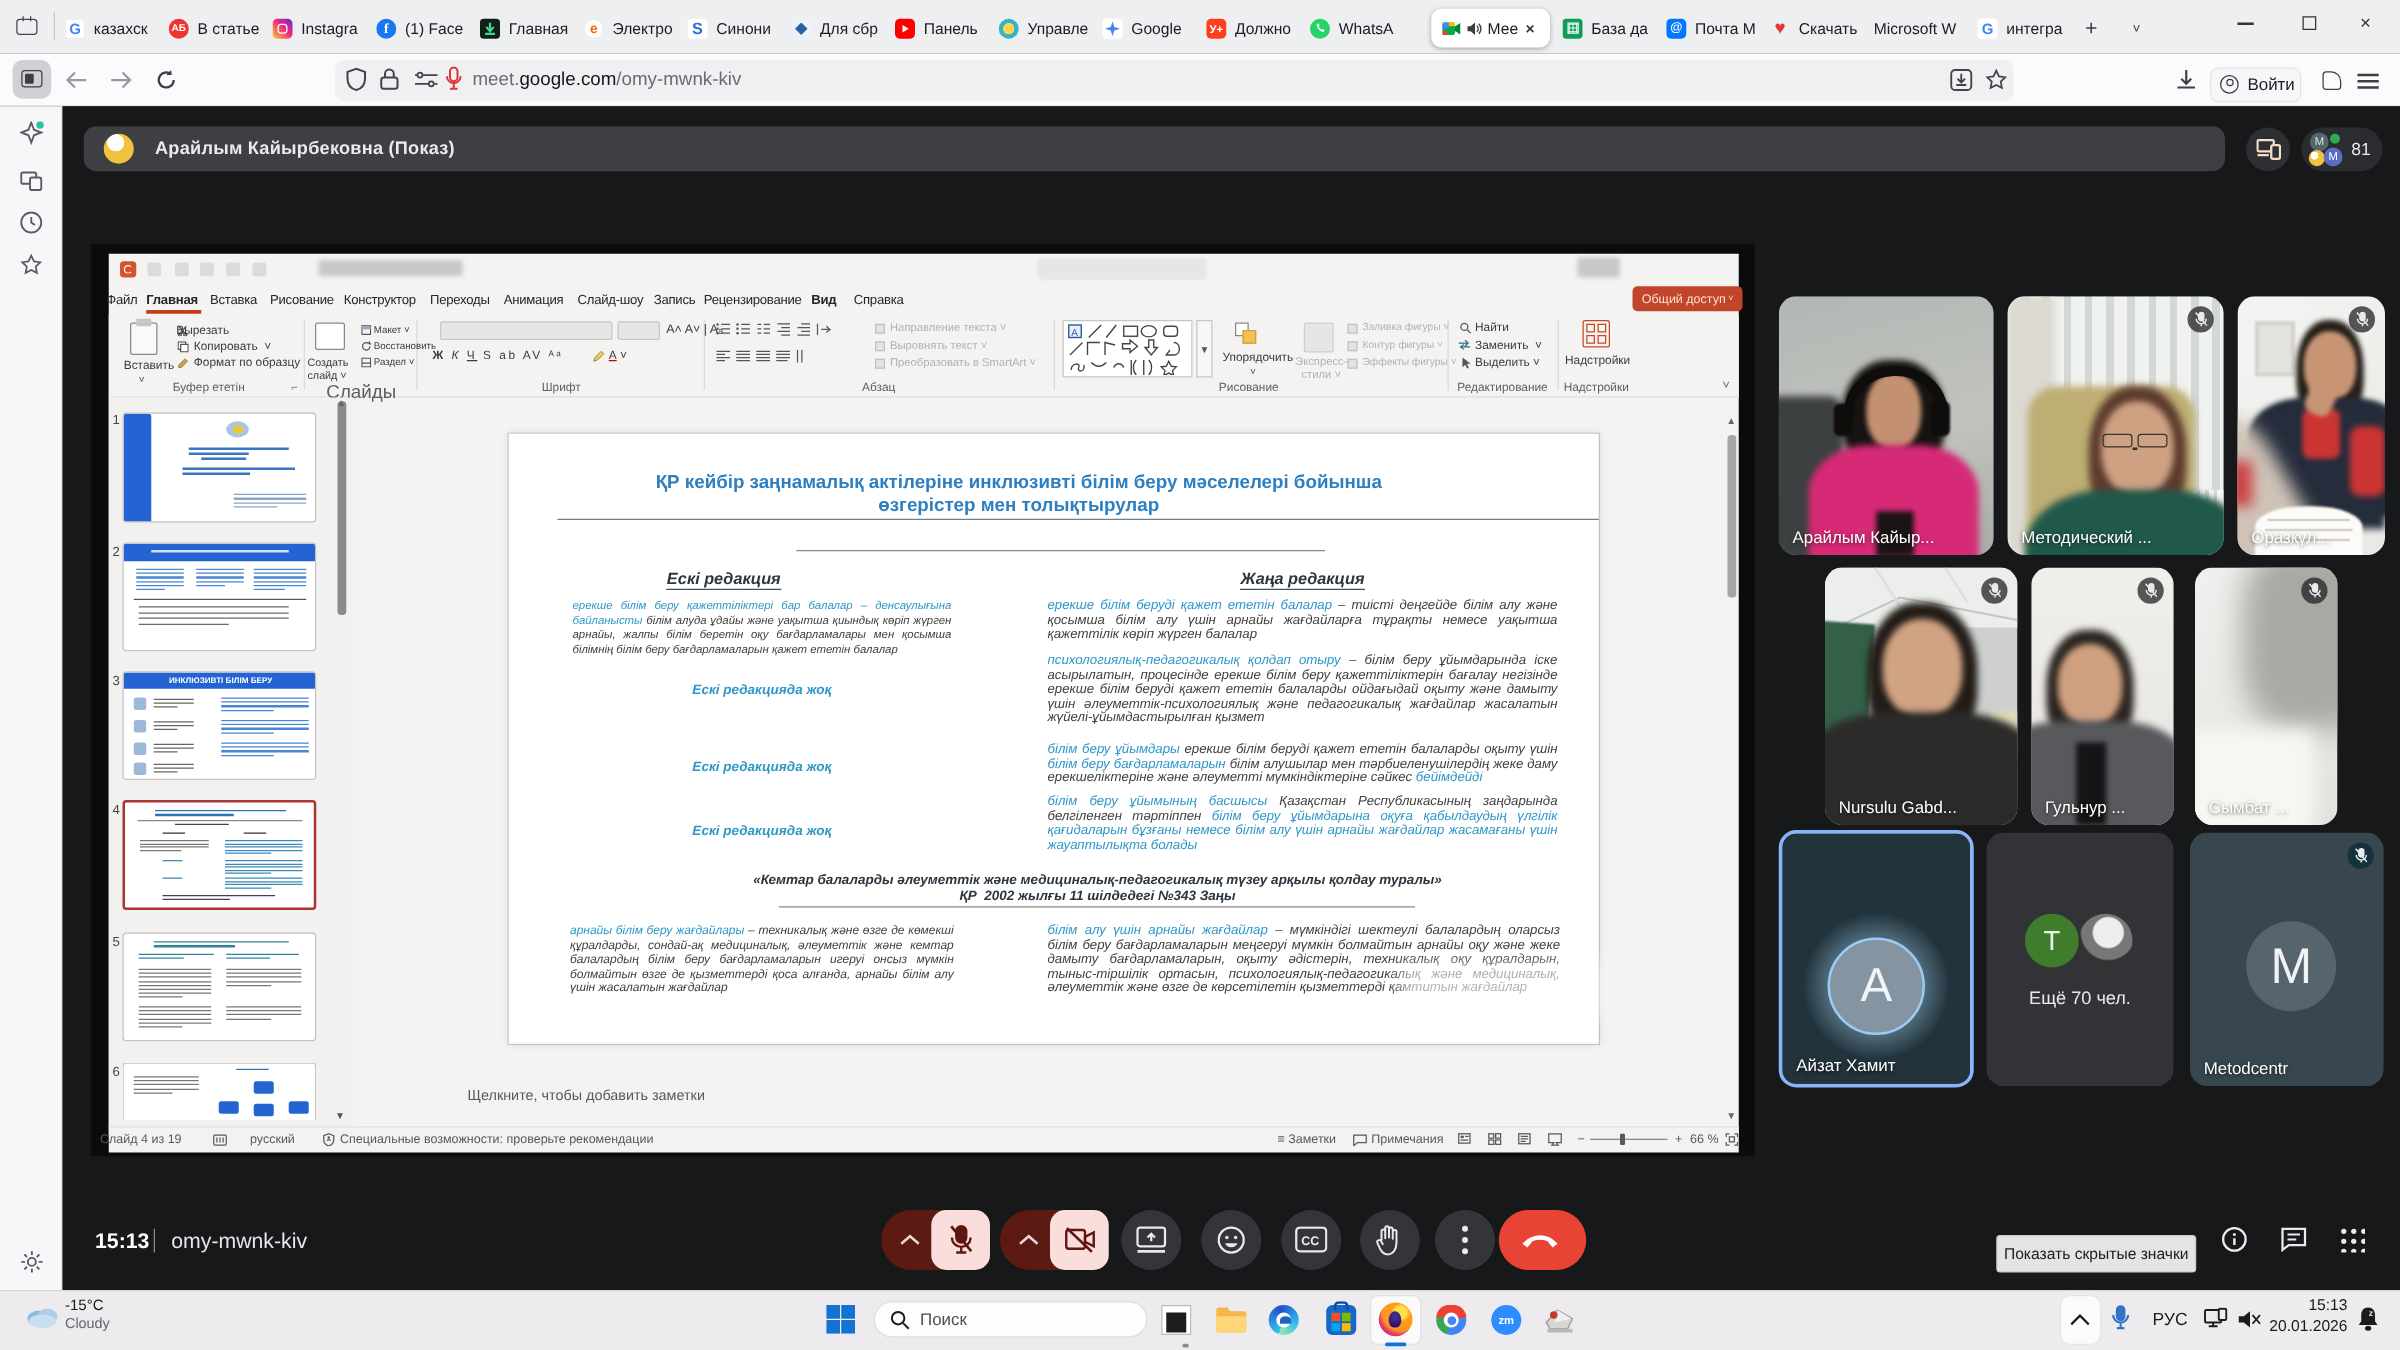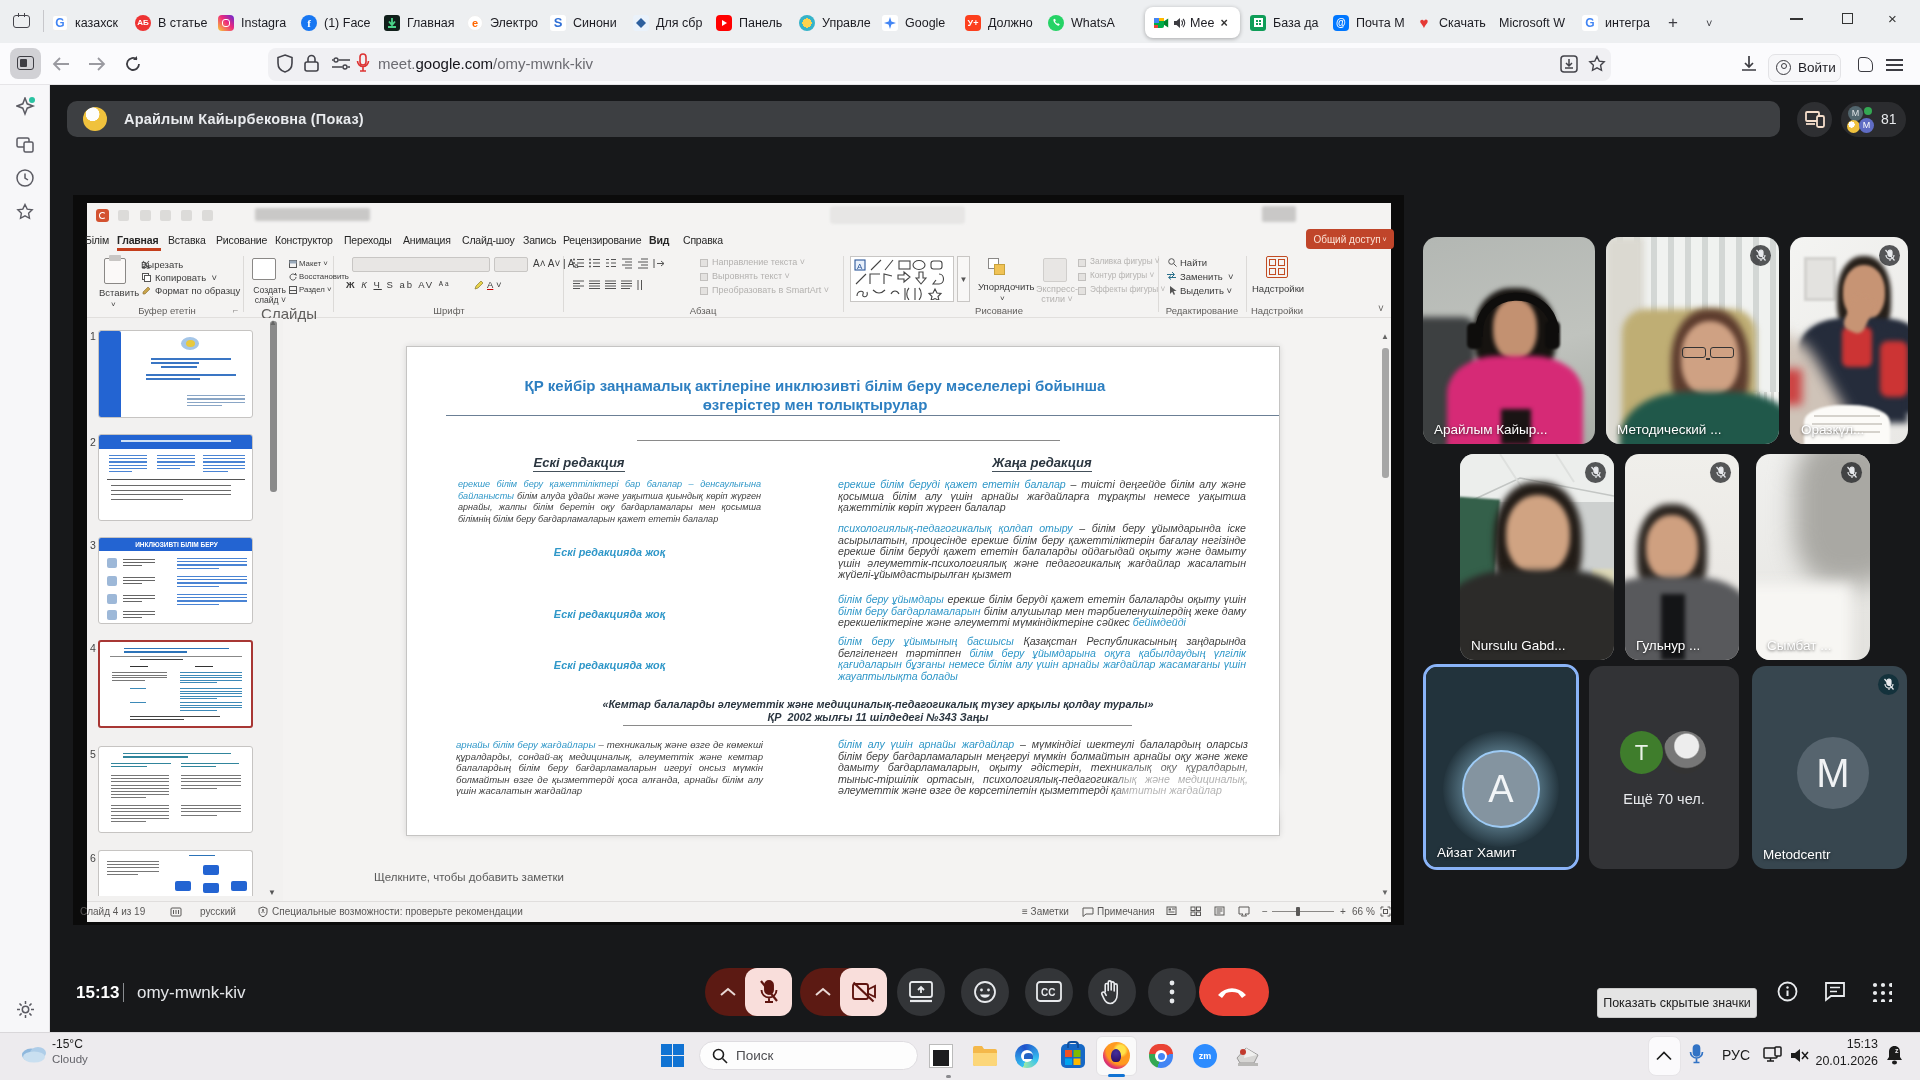--- a/index.html
+++ b/index.html
@@ -167,21 +167,21 @@
 <div class="a" style="left:96px;top:209px;width:13px;height:13px;border-radius:3px;background:#d35230"></div>
 <div class="a" style="left:99px;top:212px;width:7px;height:7px;border-radius:50%;border:1.6px solid #fff;border-right-color:transparent"></div>
 <div class="a" style="left:118px;top:210px;width:11px;height:11px;background:#c9c7c5;opacity:.55;border-radius:2px"></div>
 <div class="a" style="left:140px;top:210px;width:11px;height:11px;background:#c9c7c5;opacity:.55;border-radius:2px"></div>
 <div class="a" style="left:160px;top:210px;width:11px;height:11px;background:#c9c7c5;opacity:.55;border-radius:2px"></div>
 <div class="a" style="left:181px;top:210px;width:11px;height:11px;background:#c9c7c5;opacity:.55;border-radius:2px"></div>
 <div class="a" style="left:202px;top:210px;width:11px;height:11px;background:#c9c7c5;opacity:.55;border-radius:2px"></div>
 <div class="a" style="left:255px;top:208px;width:115px;height:13px;background:#c9c8c7;border-radius:2px;filter:blur(1.5px)"></div>
 <div class="a" style="left:830px;top:206px;width:135px;height:18px;background:#e7e6e5;border-radius:4px;filter:blur(1px)"></div>
 <div class="a" style="left:1262px;top:206px;width:34px;height:16px;background:#c9c8c7;border-radius:2px;filter:blur(1.5px)"></div>
-<div class="a" style="left:85px;top:234px;font-size:10.5px;color:#262626;font-weight:normal;letter-spacing:-.2px">Білім</div>
+<div class="a" style="left:85px;top:234px;font-size:10.5px;color:#262626;font-weight:normal;letter-spacing:-.2px">Файл</div>
 <div class="a" style="left:117px;top:234px;font-size:10.5px;color:#262626;font-weight:bold;letter-spacing:-.2px">Главная</div>
 <div class="a" style="left:168px;top:234px;font-size:10.5px;color:#262626;font-weight:normal;letter-spacing:-.2px">Вставка</div>
 <div class="a" style="left:216px;top:234px;font-size:10.5px;color:#262626;font-weight:normal;letter-spacing:-.2px">Рисование</div>
 <div class="a" style="left:275px;top:234px;font-size:10.5px;color:#262626;font-weight:normal;letter-spacing:-.2px">Конструктор</div>
 <div class="a" style="left:344px;top:234px;font-size:10.5px;color:#262626;font-weight:normal;letter-spacing:-.2px">Переходы</div>
 <div class="a" style="left:403px;top:234px;font-size:10.5px;color:#262626;font-weight:normal;letter-spacing:-.2px">Анимация</div>
 <div class="a" style="left:462px;top:234px;font-size:10.5px;color:#262626;font-weight:normal;letter-spacing:-.2px">Слайд-шоу</div>
 <div class="a" style="left:523px;top:234px;font-size:10.5px;color:#262626;font-weight:normal;letter-spacing:-.2px">Запись</div>
 <div class="a" style="left:563px;top:234px;font-size:10.5px;color:#262626;font-weight:normal;letter-spacing:-.2px">Рецензирование</div>
 <div class="a" style="left:649px;top:234px;font-size:10.5px;color:#262626;font-weight:bold;letter-spacing:-.2px">Вид</div>
@@ -215,21 +215,21 @@
       <rect x="0.5" y="0.5" width="6" height="6" stroke="#555" fill="#fff"></rect>
       <rect x="2.5" y="2.5" width="6" height="6" stroke="#555" fill="#fff"></rect>
     </svg>
 <div class="a" style="left:155px;top:272px;font-size:9.5px;color:#3b3b3b;white-space:nowrap">Копировать&nbsp; ˅</div>
 <svg class="a" style="left:142px;top:286px" width="9" height="9">
       <path d="M1 6 6 1l2 2-5 5H1z" fill="#c8a44a" stroke="#8a6d2f" stroke-width=".6"></path>
     </svg>
 <div class="a" style="left:155px;top:285px;font-size:9.5px;color:#3b3b3b;white-space:nowrap">Формат по образцу</div>
 <div class="a" style="left:233px;top:305px;font-size:9px;color:#8a8886">⌐</div>
 <div class="a" style="left:252px;top:258px;width:24px;height:22px;border:1.4px solid #8a8886;background:#fff;border-radius:2px"></div>
-<div class="a" style="left:246px;top:285px;font-size:8.6px;color:#3b3b3b;text-align:right;width:40px">Создать<br>слайд ˅</div>
+<div class="a" style="left:246px;top:285px;font-size:8.6px;color:#3b3b3b;text-align:left;width:40px">Создать<br>слайд ˅</div>
 <svg class="a" style="left:289px;top:260px" width="8" height="8">
       <rect x="0.5" y="0.5" width="7" height="7" stroke="#555" fill="none"></rect>
       <rect x="0.5" y="0.5" width="7" height="3" fill="#9ab"></rect>
     </svg>
 <div class="a" style="left:299px;top:259px;font-size:7.8px;color:#3b3b3b;white-space:nowrap">Макет ˅</div>
 <svg class="a" style="left:289px;top:273px" width="8" height="8">
       <path d="M7 4a3 3 0 1 1-1-2.2M6.5 0v2h2" stroke="#555" fill="none"></path>
     </svg>
 <div class="a" style="left:299px;top:272px;font-size:7.8px;color:#3b3b3b;white-space:nowrap">Восстановить</div>
 <svg class="a" style="left:289px;top:286px" width="8" height="8">

